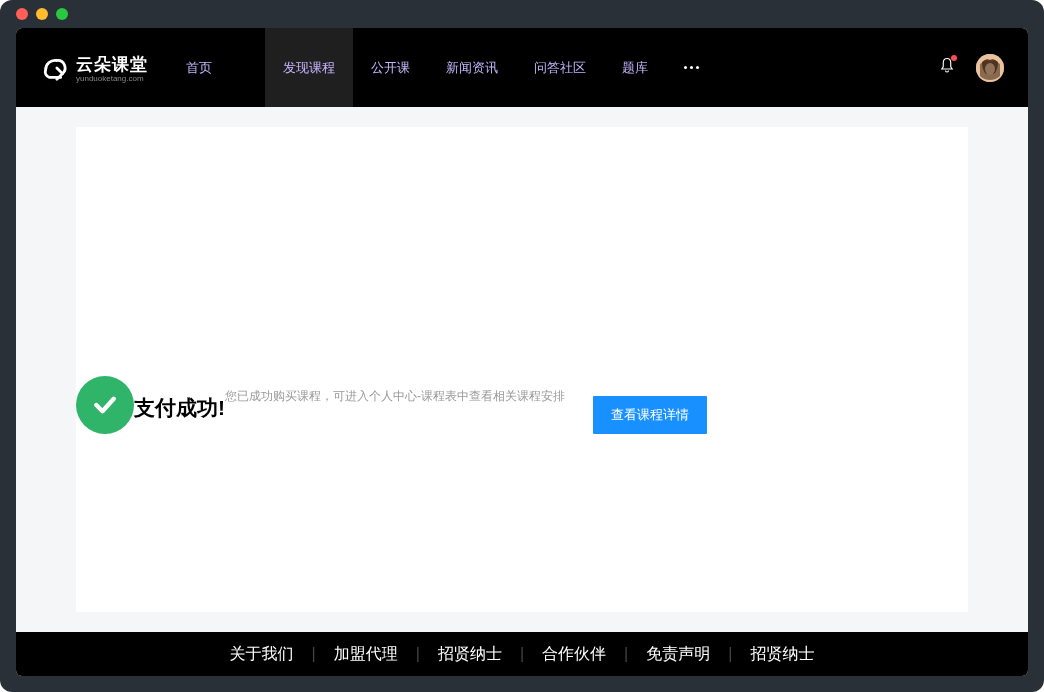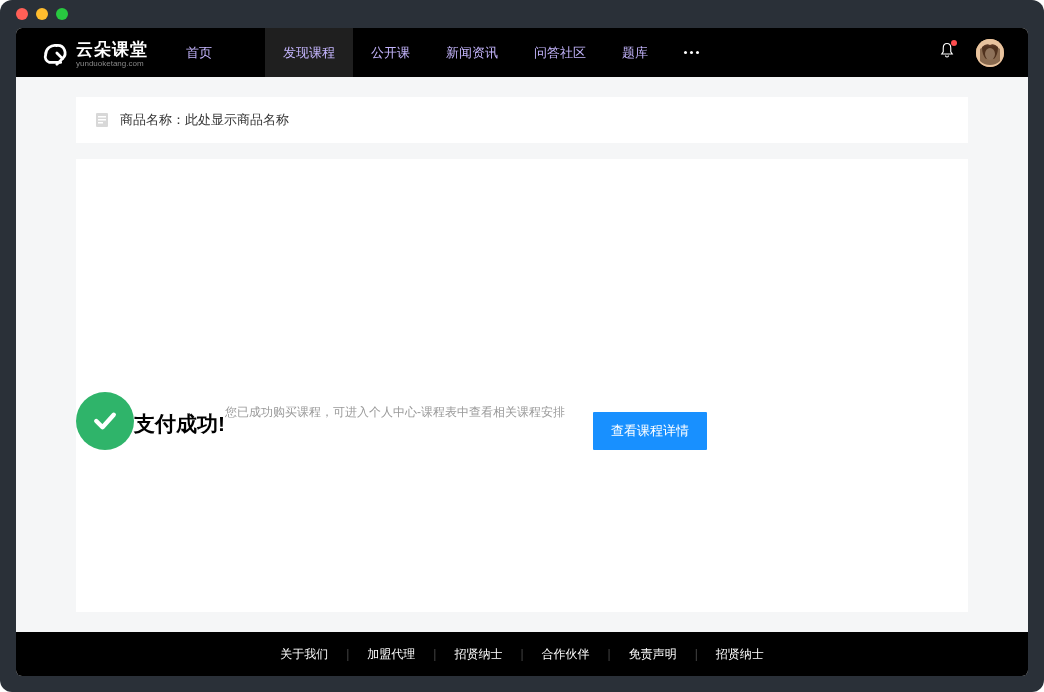--- a/index.html
+++ b/index.html
@@ -34,21 +34,21 @@
       bottom: 16px;
       background: #f5f6f7;
       border-radius: 6px;
       overflow: hidden;
       display: flex;
       flex-direction: column;
     }
     
     .nav-header {
       background: #000;
-      height: 49px;
+      height: 79px;
       display: flex;
       align-items: center;
       padding: 0 24px;
       color: #fff;
       flex-shrink: 0;
       position: relative;
     }
     
     .logo-wrap {
       display: flex;
@@ -182,21 +182,21 @@
       border-radius: 1px;
       margin-left: 28px;
     }
     
     .footer {
       background: #000;
       height: 44px;
       display: flex;
       align-items: center;
       justify-content: center;
-      font-size: 12px;
+      font-size: 16px;
       color: #fff;
       flex-shrink: 0;
     }
     .footer-link {
       padding: 0 18px;
       cursor: pointer;
     }
     .footer-sep { color: #444; }
   </style>
 </head>
@@ -249,29 +249,20 @@
             <rect width="28" height="28" fill="#e8c39e"></rect>
             <path d="M6 8 Q10 4 14 6 Q18 4 22 8 Q22 16 18 20 L10 20 Q6 16 6 8" fill="#5a3825"></path>
             <ellipse cx="14" cy="15" rx="5" ry="6" fill="#f4d7b8"></ellipse>
             <path d="M4 10 Q8 6 14 8 Q20 6 24 10 L24 22 Q20 26 14 26 Q8 26 4 22 Z" fill="#4a2e1a" opacity="0.6"></path>
           </svg>
         </div>
       </div>
     </div>
 
     <div class="page-body">
-      <div class="product-bar">
-        <svg class="doc-icon" viewBox="0 0 16 16">
-          <rect x="2" y="1" width="12" height="14" rx="1" fill="#d8d8d8"></rect>
-          <rect x="4" y="4" width="8" height="1.5" fill="#fff"></rect>
-          <rect x="4" y="7" width="8" height="1.5" fill="#fff"></rect>
-          <rect x="4" y="10" width="5" height="1.5" fill="#fff"></rect>
-        </svg>
-        <span><span>商品名称：</span><span>此处显示商品名称</span></span>
-      </div>
 
       <div class="success-card">
         <div class="success-circle">
           <svg width="30" height="30" viewBox="0 0 24 24">
             <path d="M5 12 L10 17 L19 7" fill="none" stroke="#fff" stroke-width="3.5" stroke-linecap="round" stroke-linejoin="round"></path>
           </svg>
         </div>
         <div class="success-title">支付成功!</div>
         <div class="success-subtitle">您已成功购买课程，可进入个人中心-课程表中查看相关课程安排</div>
         <button class="detail-btn">查看课程详情</button>

